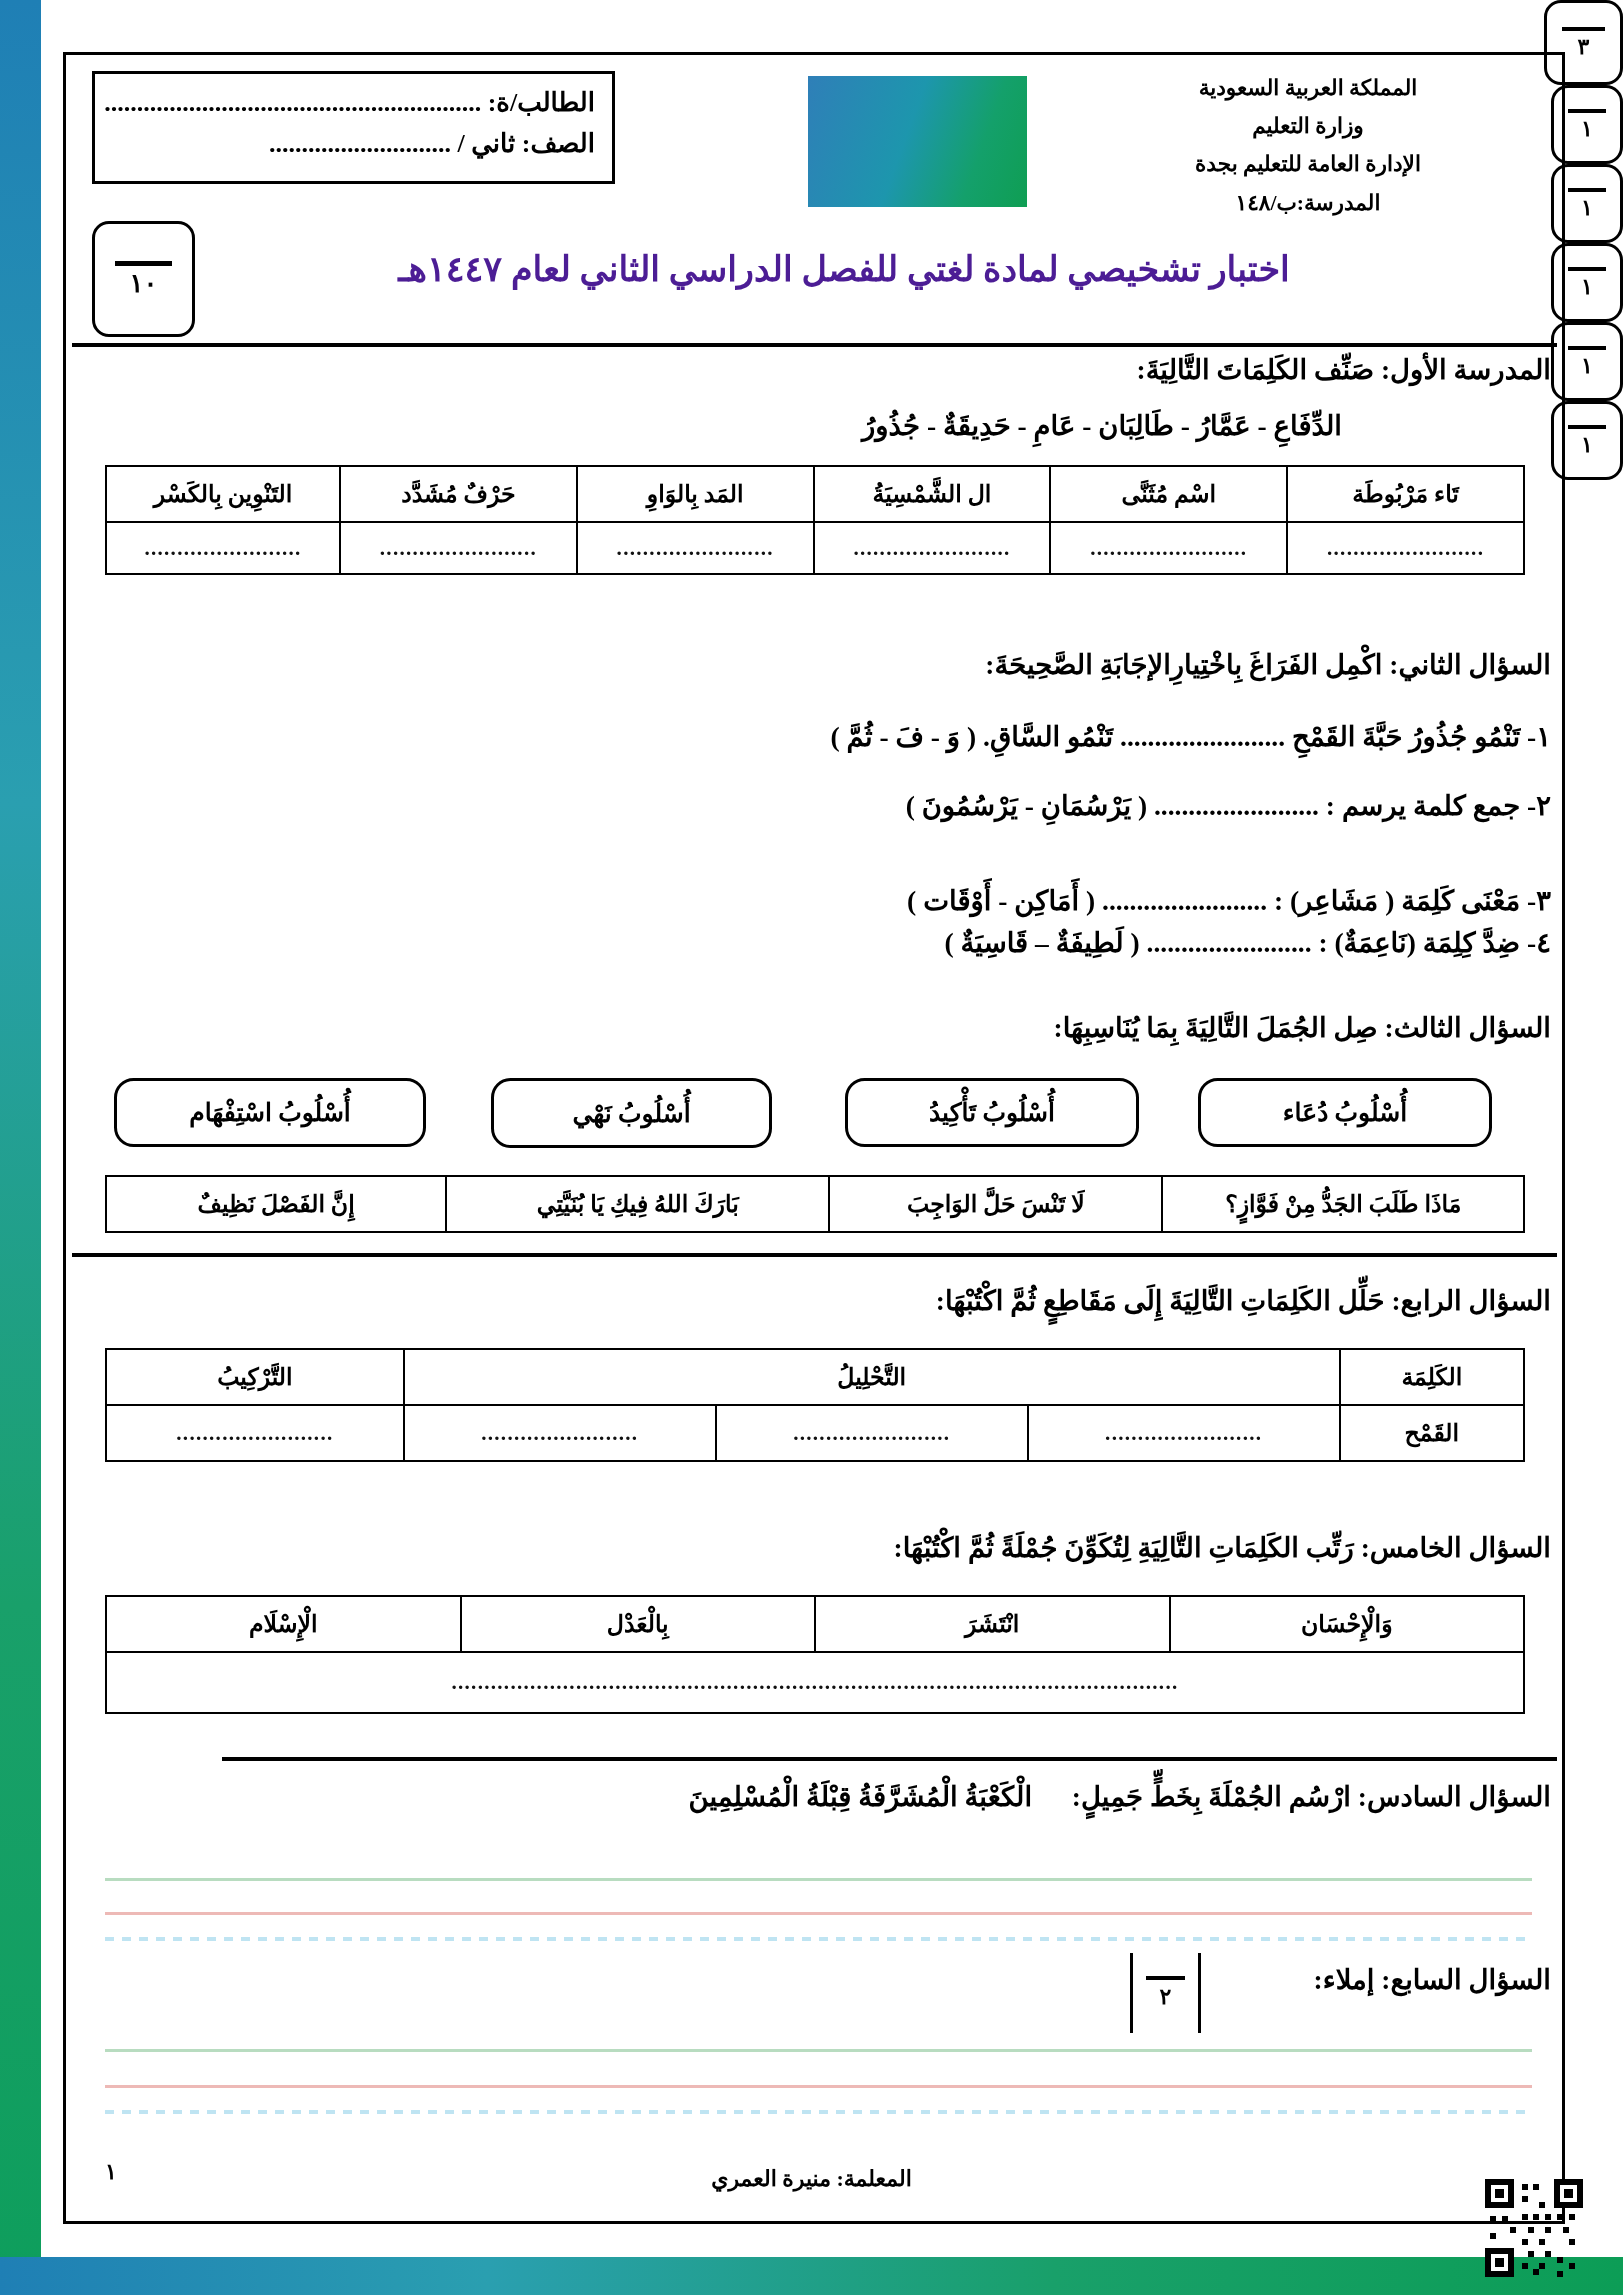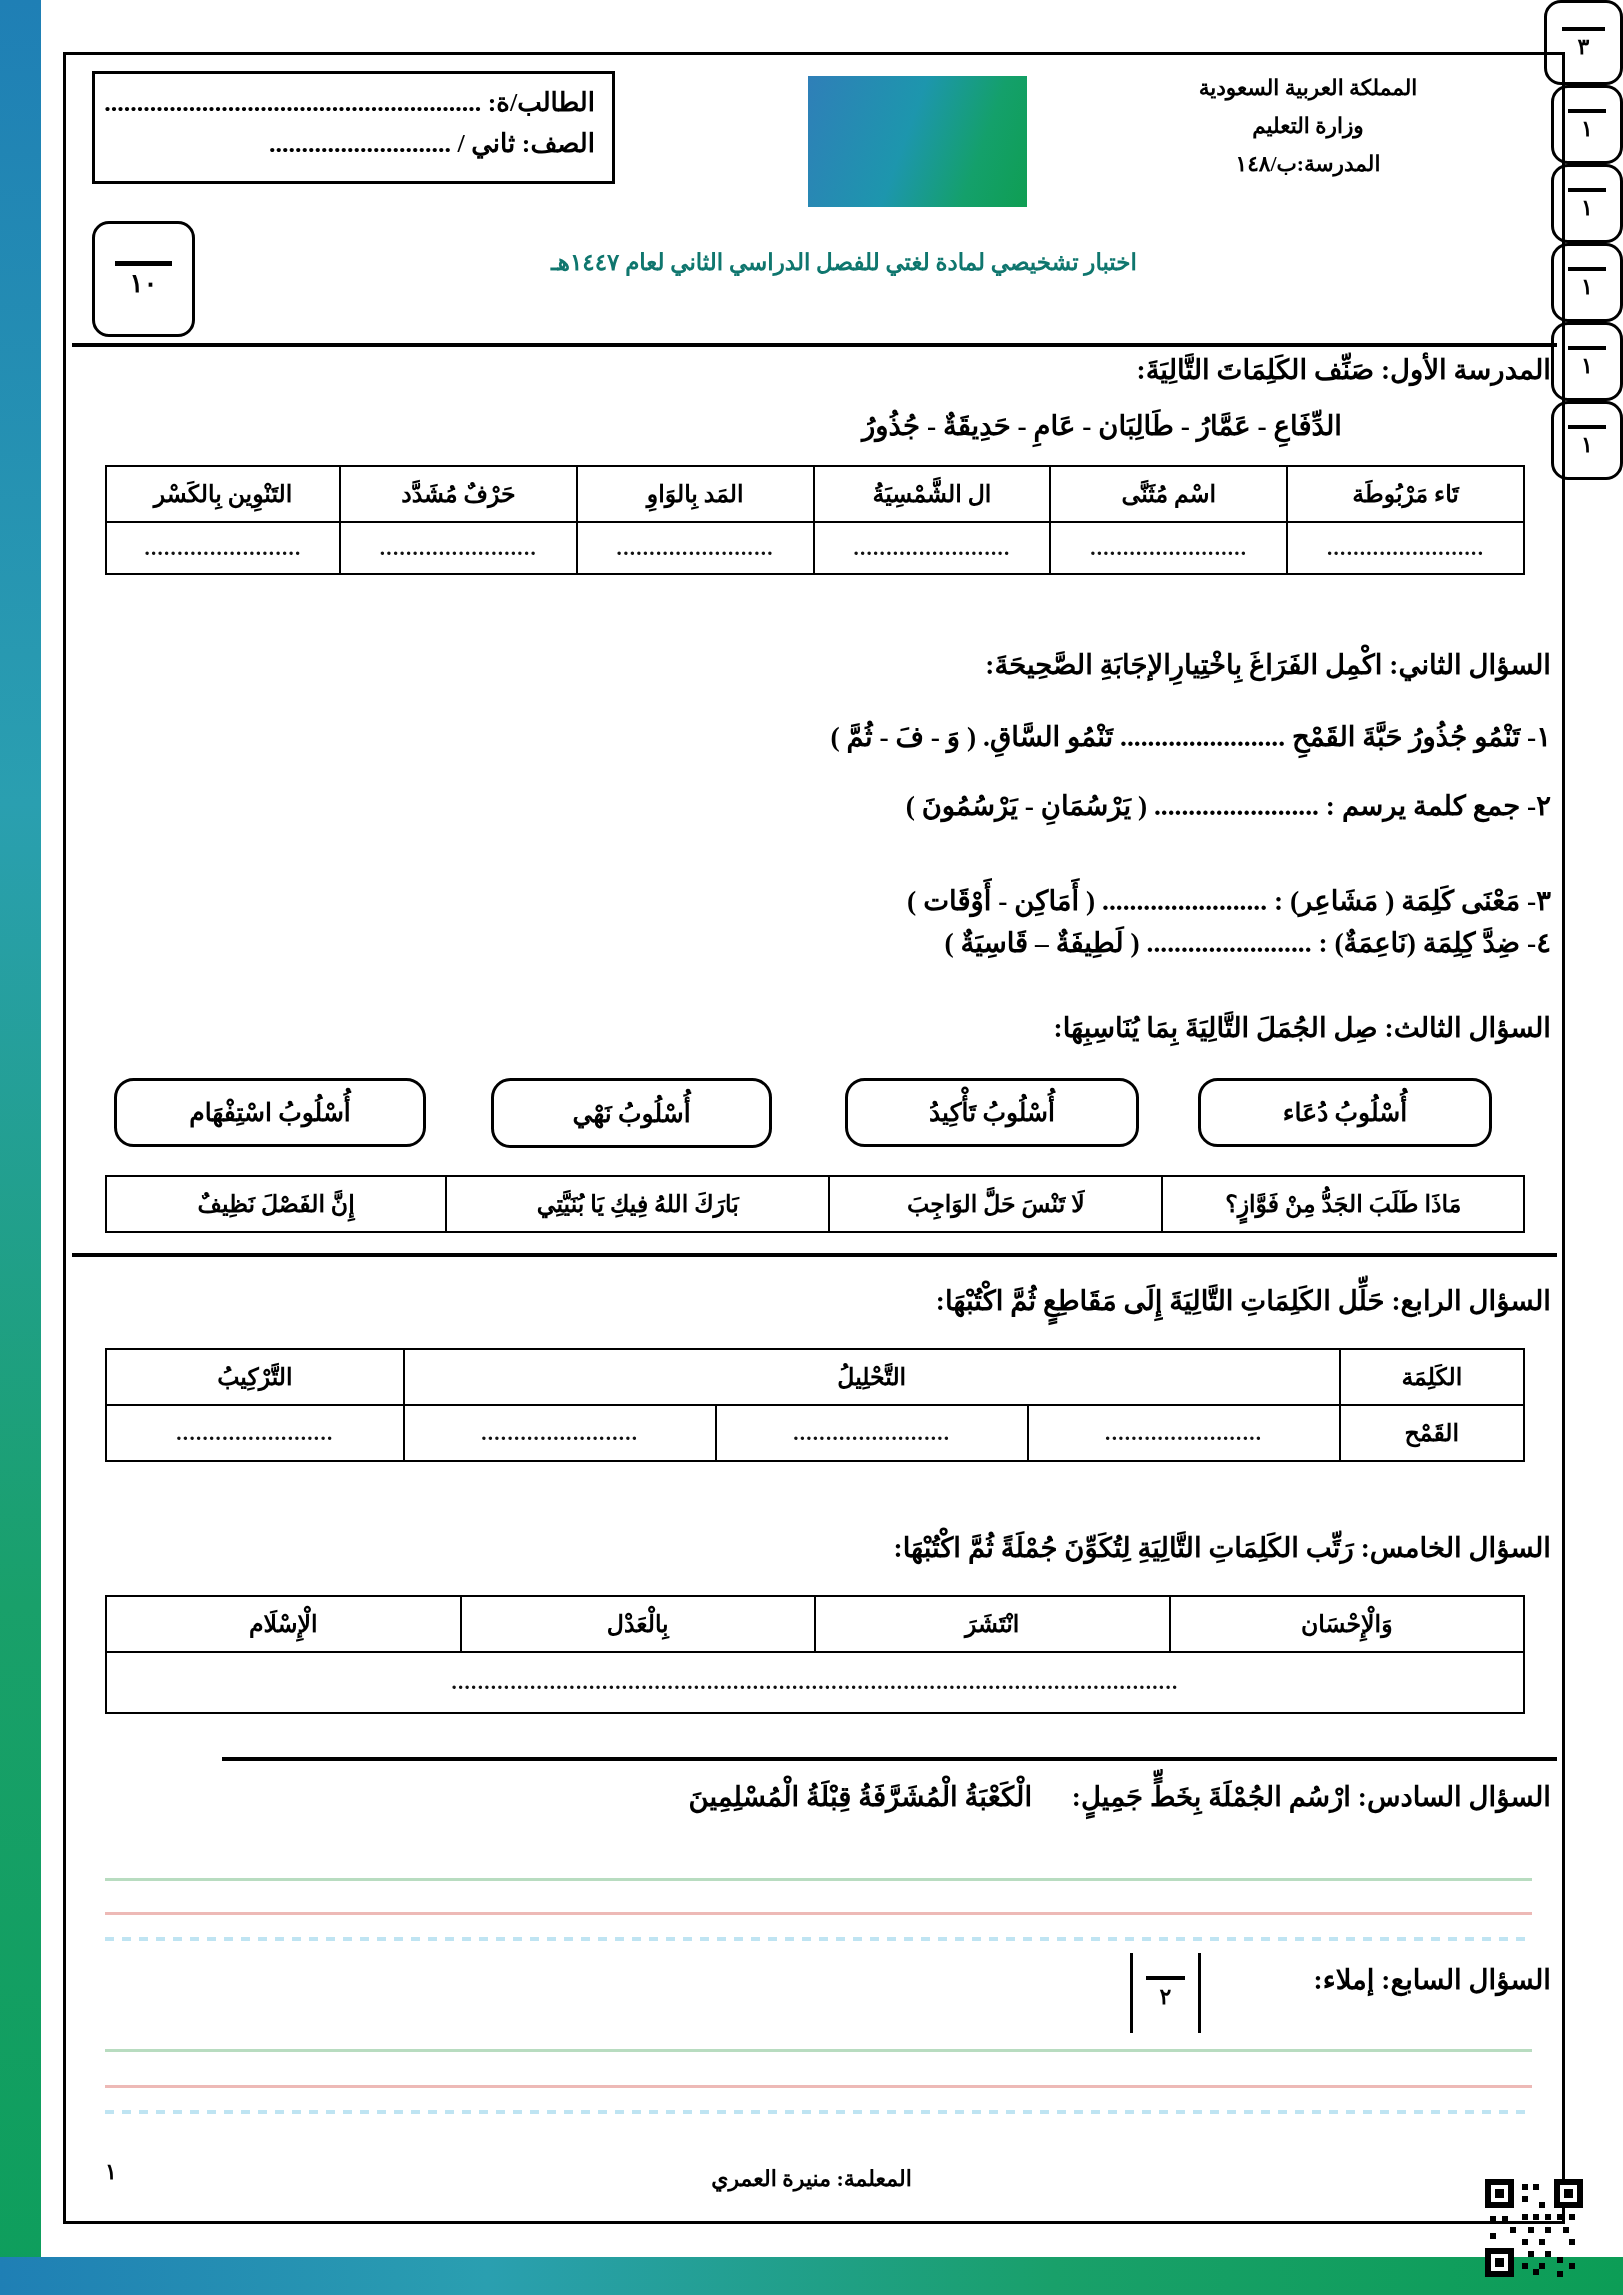--- a/index.html
+++ b/index.html
@@ -111,22 +111,22 @@
     width: 103px; height: 116px;
   }
   .total-capsule .denom { font-size: 26px; }
 
   
   .exam-title {
     position: absolute;
     left: 281px; top: 249px;
     width: 1126px;
     text-align: center;
-    color: #0f766e;
-    font-size: 23px;
+    color: #4c1d95;
+    font-size: 35px;
     font-weight: bold;
     direction: rtl;
     white-space: nowrap;
   }
   .rule-thick {
     position: absolute;
     left: 72px;
     width: 1485px;
     height: 3.9px;
     background: #000;
@@ -241,20 +241,21 @@
   <div class="student-box">
     <div class="student-line">الطالب/ة: ..........................................................</div>
     <div class="student-line">الصف: ثاني / ............................</div>
   </div>
 
   <div class="logo-block"></div>
 
   <div class="ministry-block">
     <div class="ministry-line">المملكة العربية السعودية</div>
     <div class="ministry-line">وزارة التعليم</div>
+    <div class="ministry-line">الإدارة العامة للتعليم بجدة</div>
     <div class="ministry-line">المدرسة:ب/١٤٨</div>
   </div>
 </div>
 
 <div class="capsule total-capsule">
   <div class="bar"></div>
   <div class="denom">١٠</div>
 </div>
 
 <div class="exam-title">اختبار تشخيصي لمادة لغتي للفصل الدراسي الثاني لعام ١٤٤٧هـ</div>

